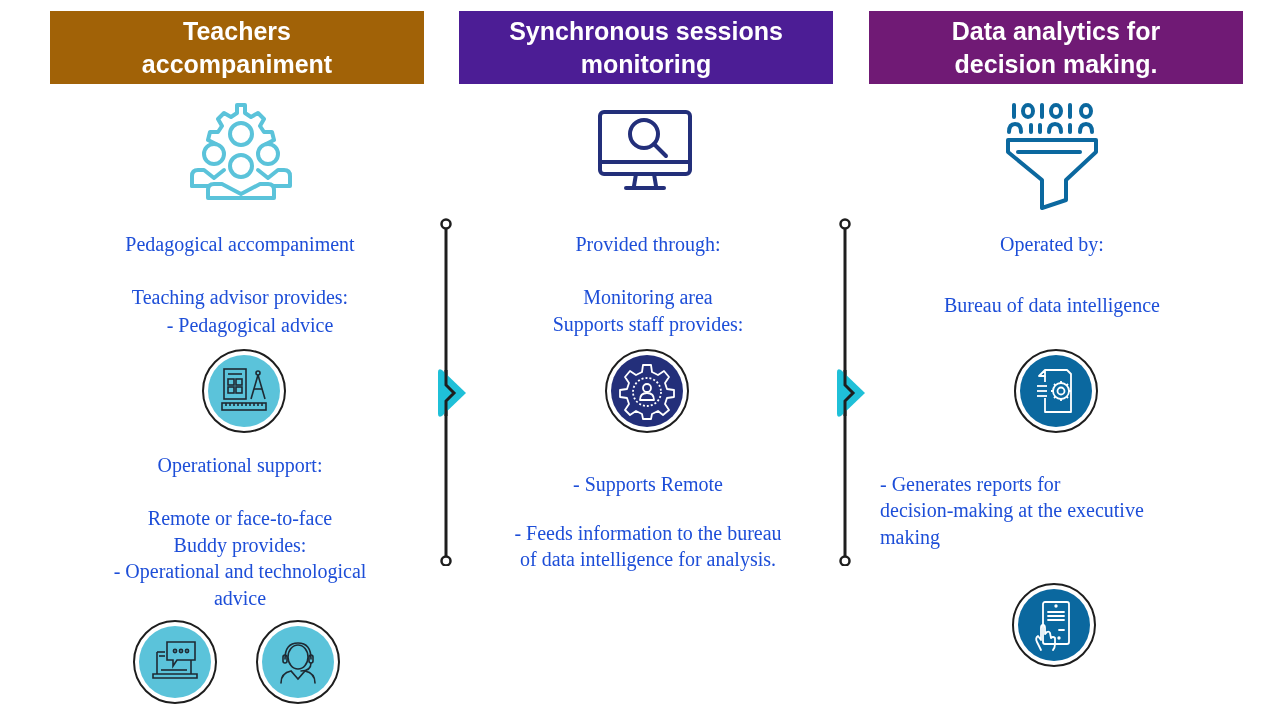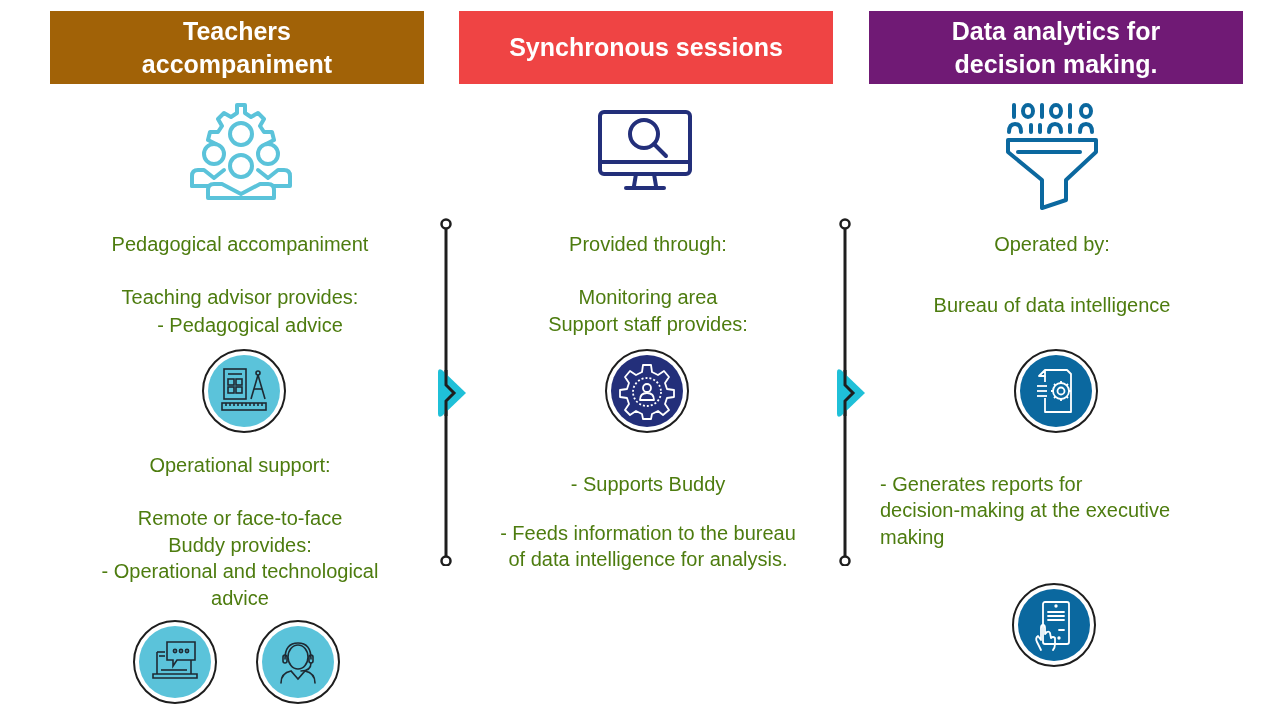--- a/index.html
+++ b/index.html
@@ -6,28 +6,28 @@
   html, body { width: 1280px; height: 720px; background: #ffffff; overflow: hidden; }
   body { position: relative; font-family: "Liberation Sans", sans-serif; color: #2b2b2b; }
 
   .header {
     position: absolute; top: 11px; height: 73px;
     color: #ffffff; font-weight: bold; font-size: 25px; line-height: 33px;
     text-align: center; display: flex; align-items: center; justify-content: center;
     padding: 0 10px;
   }
   .h1 { left: 50px; width: 374px; background: #a16207; }
-  .h2 { left: 459px; width: 374px; background: #ef4444; }
+  .h2 { left: 459px; width: 374px; background: #4c1d95; }
   .h3 { left: 869px; width: 374px; background: #701a75; }
 
   .top-icon { position: absolute; }
 
   .txt {
     position: absolute; font-size: 20px; line-height: 26px; text-align: center;
-    color: #4d7c0f; white-space: nowrap;
+    color: #1d4ed8; white-space: nowrap; font-family: Liberation Serif, serif;
   }
   .txt.left { text-align: right; }
 
   .badge {
     position: absolute; width: 84px; height: 84px; border-radius: 50%;
     border: 2.5px solid #1e1e1e; background: #ffffff;
     display: flex; align-items: center; justify-content: center;
   }
   .badge .inner {
     width: 72px; height: 72px; border-radius: 50%;
@@ -44,20 +44,21 @@
 
 <div class="header h1">
   <div>
     <div>Teachers</div>
     <div>accompaniment</div>
   </div>
 </div>
 <div class="header h2">
   <div>
     <div>Synchronous sessions</div>
+    <div>monitoring</div>
   </div>
 </div>
 <div class="header h3">
   <div>
     <div>Data analytics for</div>
     <div>decision making.</div>
   </div>
 </div>
 
 <svg class="top-icon" style="left:186px;top:96px" width="110" height="106" viewBox="0 0 110 106">
@@ -182,36 +183,36 @@
         <rect x="36" y="18" width="4" height="8" rx="2"></rect>
         <path d="M38 26 Q38 34 28 34"></path>
         <path d="M8 46 Q8 36 18 34 L25 42 L32 34 Q42 36 42 46"></path>
       </g>
     </svg>
   </div>
 </div>
 
 <div class="txt" style="left:458px;width:380px;top:231px">Provided through:</div>
 <div class="txt" style="left:458px;width:380px;top:284px">Monitoring area</div>
-<div class="txt" style="left:458px;width:380px;top:311px">Support staff provides:</div>
+<div class="txt" style="left:458px;width:380px;top:311px">Supports staff provides:</div>
 
 <div class="badge" style="left:605px;top:349px">
   <div class="inner navy">
     <svg width="60" height="60" viewBox="0 0 60 60">
       <g fill="none" stroke="#ffffff" stroke-width="1.8" stroke-linejoin="round">
         <path d="M26 4 L34 4 L35 11 L41 14 L47 10 L52 16 L48 22 L50 28 L57 29 L57 36 L50 37 L48 43 L52 49 L46 54 L41 50 L35 53 L34 58 L26 58 L25 53 L19 50 L13 54 L8 49 L12 43 L10 37 L3 36 L3 29 L10 28 L12 22 L8 16 L13 10 L19 14 L25 11 Z"></path>
         <circle cx="30" cy="31" r="14" stroke-dasharray="2 2"></circle>
         <circle cx="30" cy="27" r="4"></circle>
         <path d="M23 39 Q23 32 30 32 Q37 32 37 39 Z"></path>
       </g>
     </svg>
   </div>
 </div>
 
-<div class="txt" style="left:458px;width:380px;top:471px">- Supports Buddy</div>
+<div class="txt" style="left:458px;width:380px;top:471px">- Supports Remote</div>
 <div class="txt" style="left:458px;width:380px;top:520px">- Feeds information to the bureau</div>
 <div class="txt" style="left:458px;width:380px;top:546px">of data intelligence for analysis.</div>
 
 <div class="txt" style="left:862px;width:380px;top:231px">Operated by:</div>
 <div class="txt" style="left:862px;width:380px;top:292px">Bureau of data intelligence</div>
 
 <div class="badge" style="left:1014px;top:349px">
   <div class="inner blue">
     <svg width="50" height="50" viewBox="0 0 50 50">
       <g fill="none" stroke="#ffffff" stroke-width="1.8" stroke-linejoin="round">

